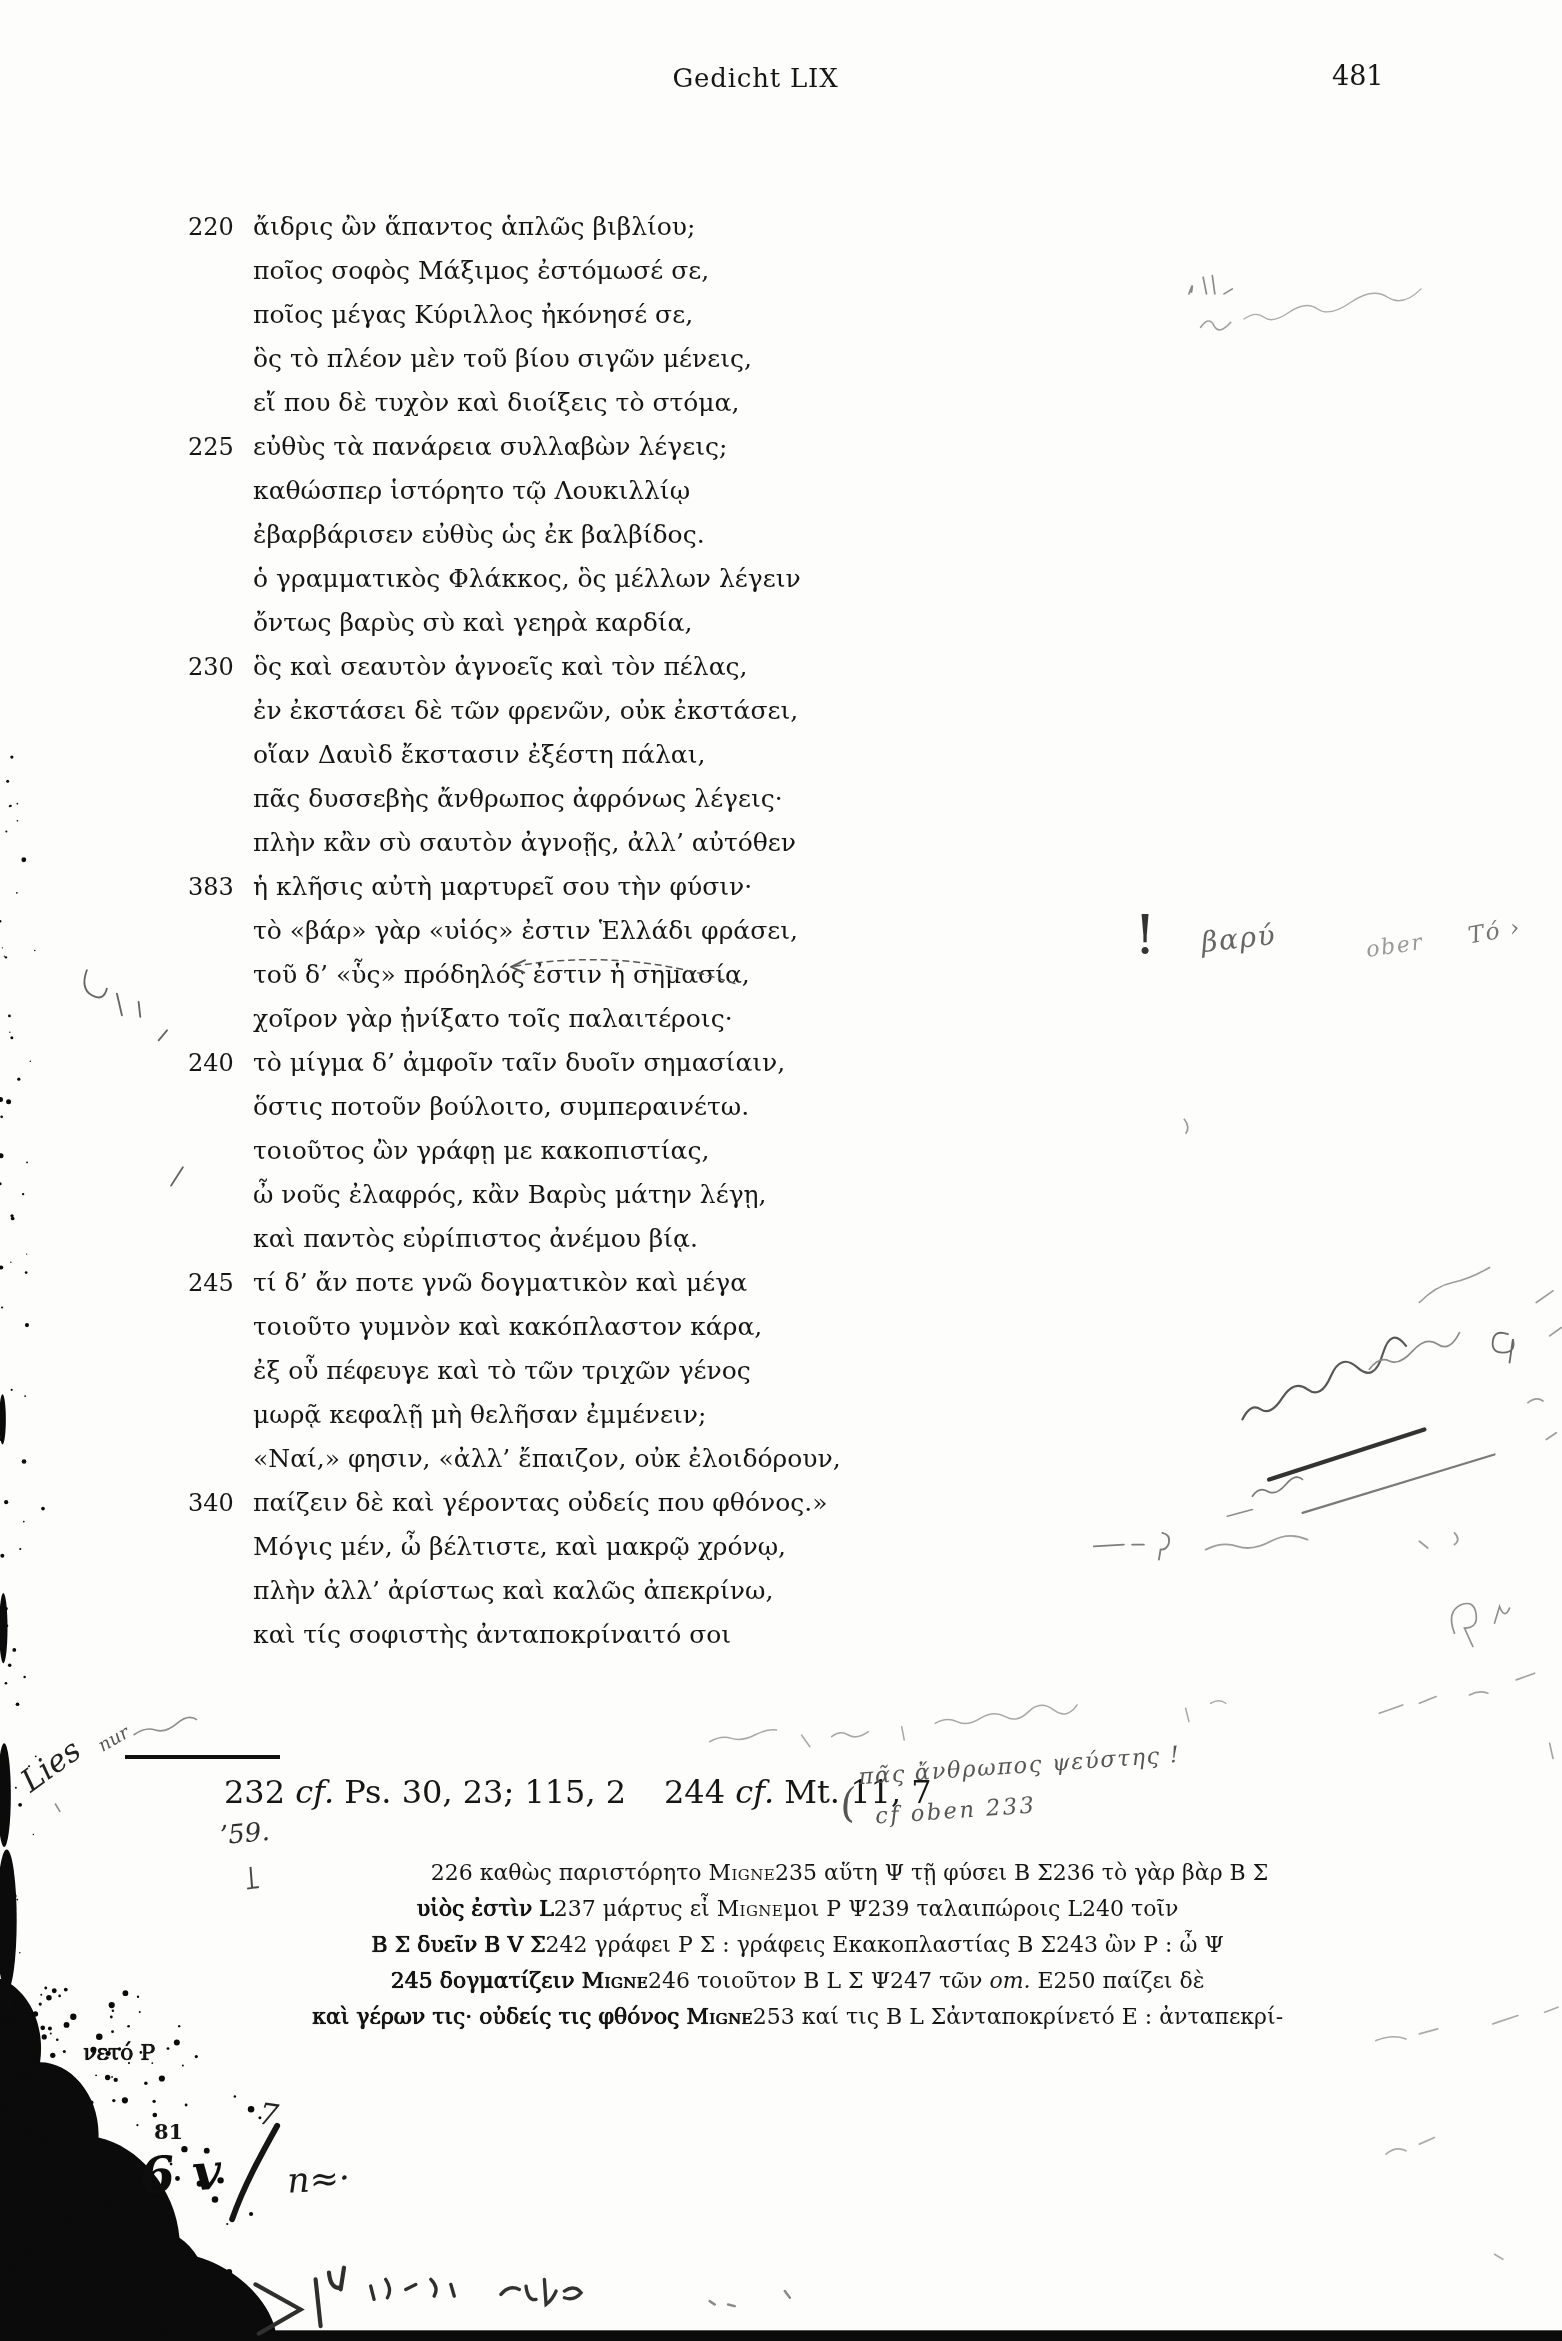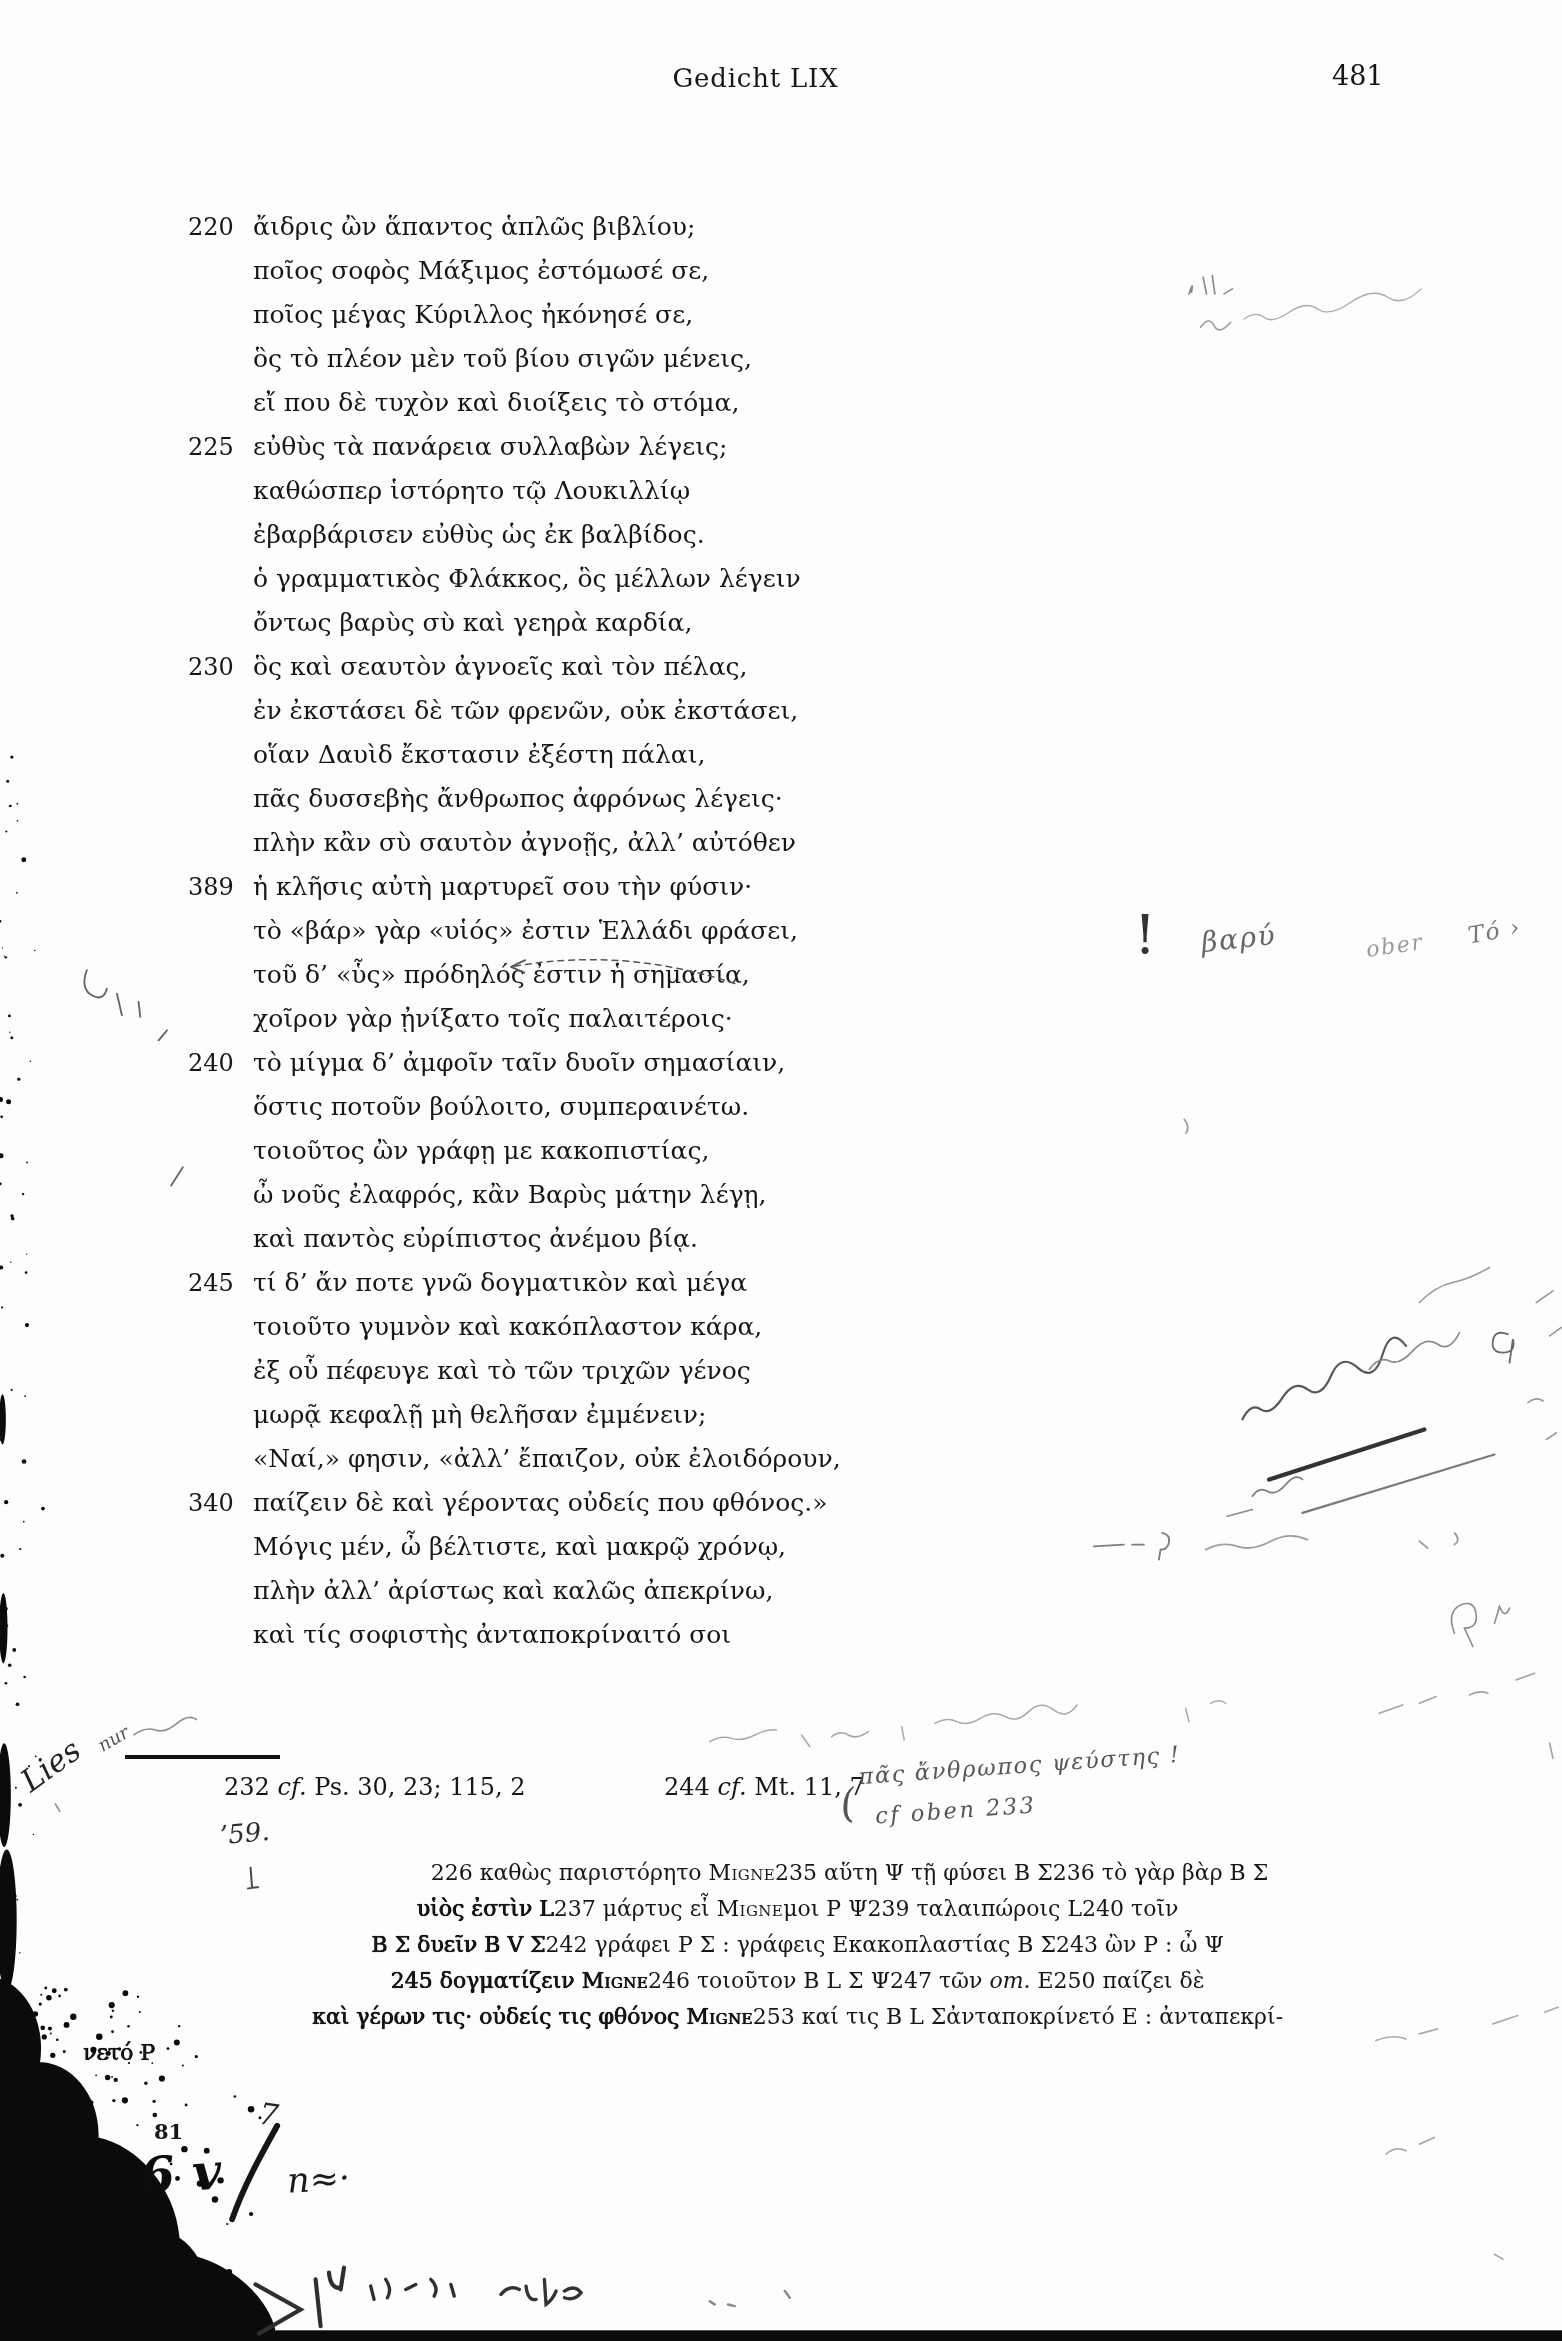--- a/index.html
+++ b/index.html
@@ -12,21 +12,21 @@
   .running-title{position:absolute;left:0;top:63px;width:1511px;text-align:center;
     font-size:26px;letter-spacing:0.8px;}
   .page-number{position:absolute;left:1324px;top:60px;font-size:27px;margin-left:8px;}
   
   .poem{position:absolute;left:188px;top:212px;width:918px;}
   .vline{display:flex;height:44px;align-items:baseline;font-size:25px;white-space:nowrap;}
   .vnum{display:inline-block;width:65px;flex:0 0 65px;font-size:24px;}
   .vtext{display:inline-block;}
   
   .fn-rule{position:absolute;left:125px;top:1755px;width:155px;height:4.2px;background:#101010;}
-  .footnotes{position:absolute;left:0;top:1773px;width:1336px;height:33px;font-size:24px;}
+  .footnotes{position:absolute;left:0;top:1773px;width:1336px;height:33px;font-size:32px;}
   .fn-item{position:absolute;white-space:nowrap;}
   .fn-item:nth-child(1){left:224px;}
   .fn-item:nth-child(2){left:664px;}
   
   .apparatus{position:absolute;left:83px;top:1860px;width:1429px;font-size:22px;}
   .app-line{display:flex;justify-content:center;height:36px;white-space:nowrap;align-items:baseline;}
   .app-line.indent{padding-left:104px;}
   .app-line.last{justify-content:flex-start;}
   .app-line .smudge{text-shadow:0 0 0.8px #000, 0.6px 0 0 #000;}
   .sc{font-variant:small-caps;letter-spacing:0.4px;}
@@ -126,21 +126,21 @@
       <span class="vnum"></span>
       <span class="vtext">πᾶς δυσσεβὴς ἄνθρωπος ἀφρόνως λέγεις·</span>
     </div>
 
     <div class="vline">
       <span class="vnum"></span>
       <span class="vtext">πλὴν κἂν σὺ σαυτὸν ἀγνοῇς, ἀλλ’ αὐτόθεν</span>
     </div>
 
     <div class="vline">
-      <span class="vnum">389</span>
+      <span class="vnum">383</span>
       <span class="vtext">ἡ κλῆσις αὐτὴ μαρτυρεῖ σου τὴν φύσιν·</span>
     </div>
 
     <div class="vline">
       <span class="vnum"></span>
       <span class="vtext">τὸ «βάρ» γὰρ «υἱός» ἐστιν Ἑλλάδι φράσει,</span>
     </div>
 
 
     <div class="vline">

